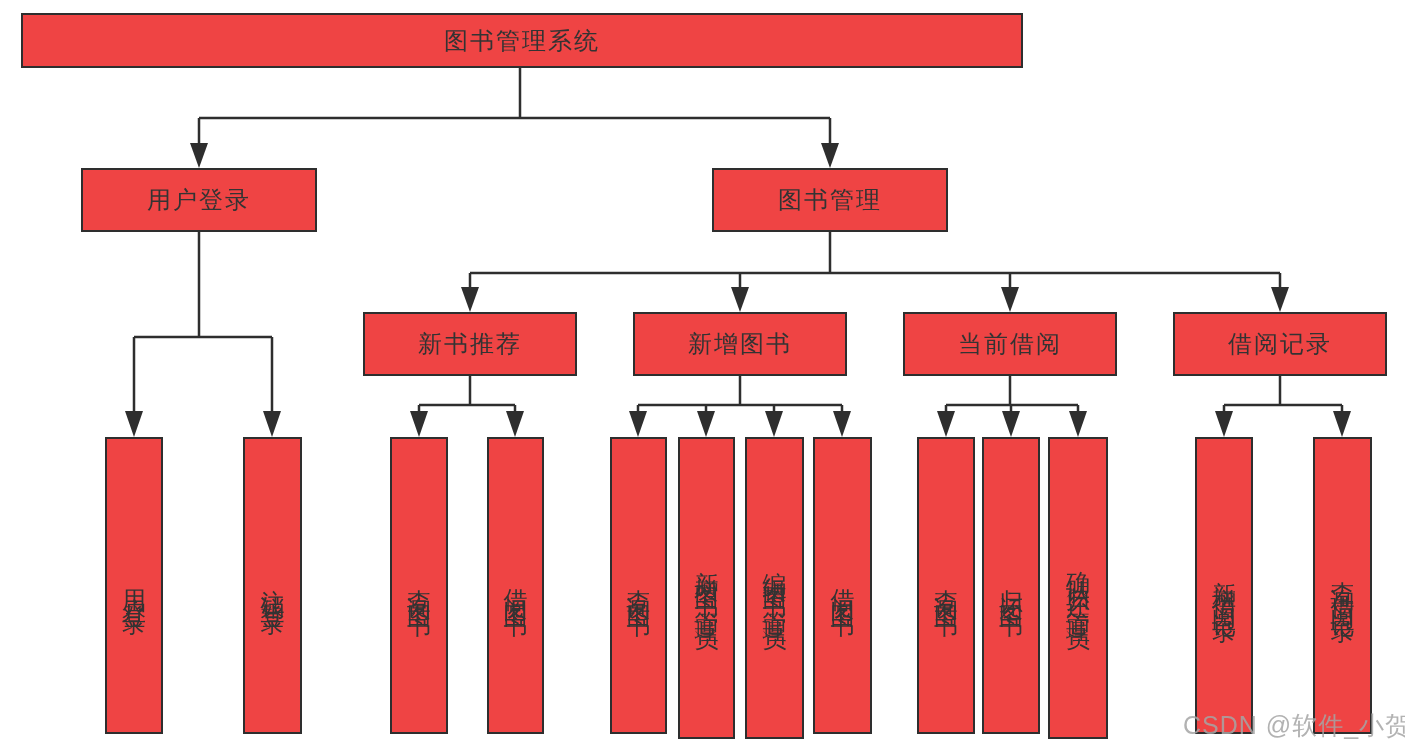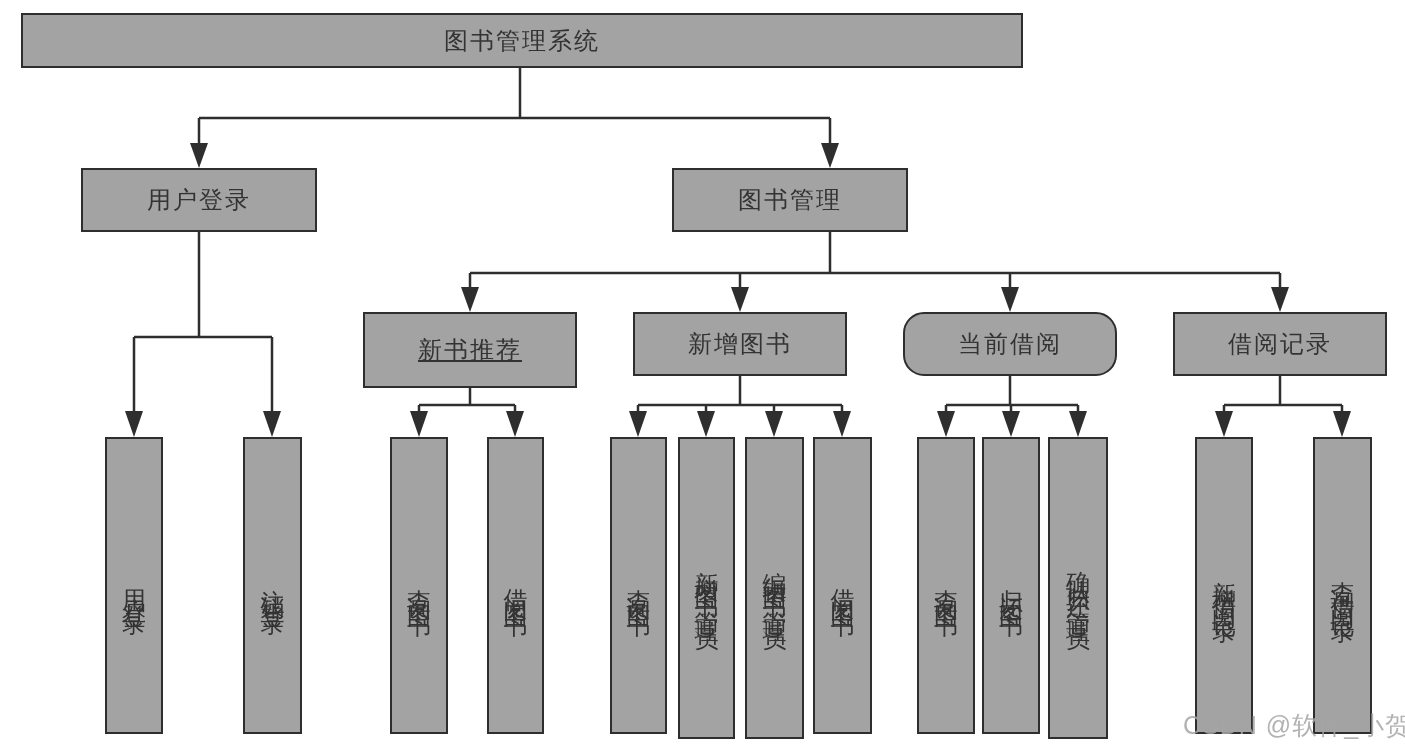--- a/index.html
+++ b/index.html
@@ -20,21 +20,21 @@
     left: 0;
     top: 0;
     width: 1405px;
     height: 747px;
     pointer-events: none;
   }
   .box {
     position: absolute;
     box-sizing: border-box;
     border: 2px solid #2e2e2e;
-    background: #a3a3a3;
+    background: #ef4444;
     display: flex;
     align-items: center;
     justify-content: center;
     color: #333333;
     font-size: 24px;
   }
   .hbox {
     letter-spacing: 2px;
     white-space: nowrap;
   }
@@ -87,25 +87,25 @@
       <polygon points="1002,411 1020,411 1011,437"></polygon>
       <polygon points="1069,411 1087,411 1078,437"></polygon>
       <polygon points="1215,411 1233,411 1224,437"></polygon>
       <polygon points="1333,411 1351,411 1342,437"></polygon>
     </g>
   </svg>
 
   <div class="box hbox" style="left:21px; top:13px; width:1002px; height:55px;">图书管理系统</div>
 
   <div class="box hbox" style="left:81px; top:168px; width:236px; height:64px;">用户登录</div>
-  <div class="box hbox" style="left:672px; top:168px; width:236px; height:64px;">图书管理</div>
+  <div class="box hbox" style="left:712px; top:168px; width:236px; height:64px;">图书管理</div>
 
-  <div class="box hbox" style="left:363px; top:312px; width:214px; height:76px;text-decoration:underline;">新书推荐</div>
+  <div class="box hbox" style="left:363px; top:312px; width:214px; height:64px;">新书推荐</div>
   <div class="box hbox" style="left:633px; top:312px; width:214px; height:64px;">新增图书</div>
-  <div class="box hbox" style="left:903px; top:312px; width:214px; height:64px;border-radius:21px;">当前借阅</div>
+  <div class="box hbox" style="left:903px; top:312px; width:214px; height:64px;">当前借阅</div>
   <div class="box hbox" style="left:1173px; top:312px; width:214px; height:64px;">借阅记录</div>
 
   <div class="box vbox" style="left:105px; top:437px; width:58px; height:297px;">用户登录</div>
   <div class="box vbox" style="left:243px; top:437px; width:59px; height:297px;">注销登录</div>
 
   <div class="box vbox" style="left:390px; top:437px; width:58px; height:297px;">查询图书</div>
   <div class="box vbox" style="left:487px; top:437px; width:57px; height:297px;">借阅图书</div>
 
   <div class="box vbox" style="left:610px; top:437px; width:57px; height:297px;">查询图书</div>
   <div class="box vbox" style="left:678px; top:437px; width:57px; height:302px;">新增图书（管理员）</div>

